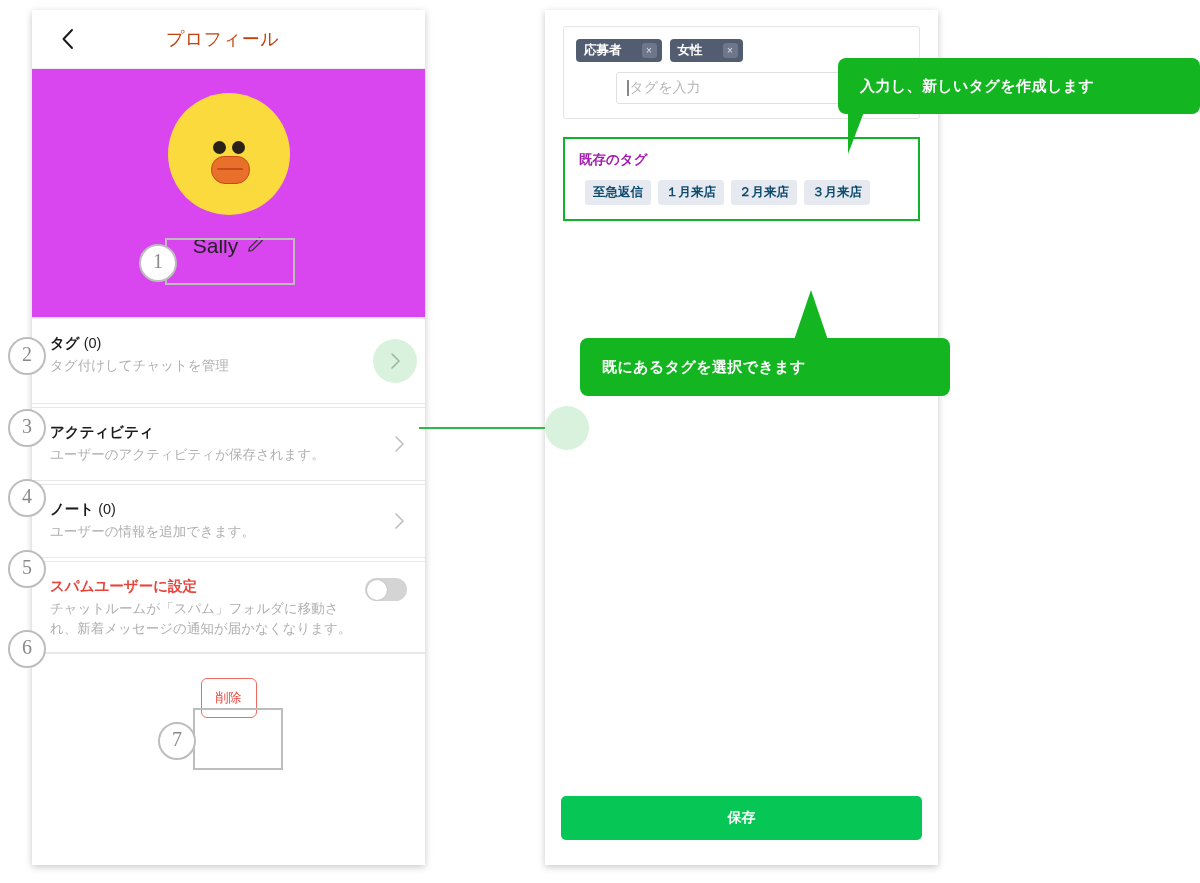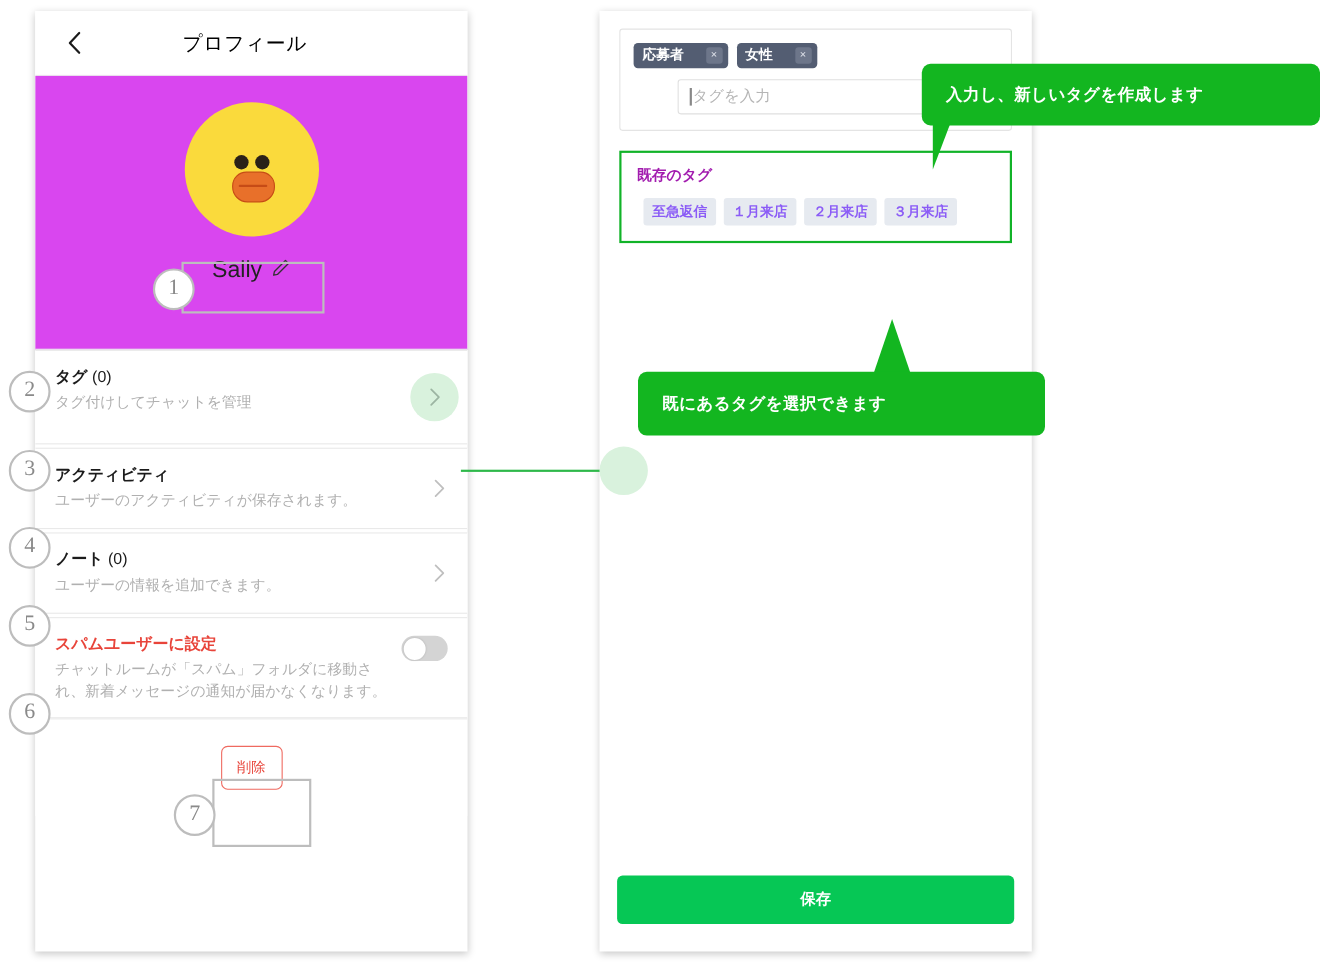--- a/index.html
+++ b/index.html
@@ -32,21 +32,21 @@
     border-bottom: 1px solid #ededed;
     background: #ffffff;
   }
   .phone-title {
     position: absolute;
     left: 0; right: 12px; top: 0;
     height: 58px;
     line-height: 58px;
     text-align: center;
     font-size: 18px;
-    color: #000000;
+    color: #c2410c;
     letter-spacing: 0.5px;
   }
   .back-chevron {
     position: absolute;
     left: 18px;
     top: 0;
     height: 58px;
     width: 34px;
     display: flex;
     align-items: center;
@@ -283,21 +283,21 @@
   }
   .existing-title {
     font-size: 13.5px;
     font-weight: bold;
     color: #a21caf;
     margin-bottom: 11px;
   }
   .chips-row2 { display: flex; gap: 7px; padding-left: 6px; }
   .chip-light {
     background: #e6eaf0;
-    color: #8b5cf6;
+    color: #0c4a6e;
     font-size: 12.5px;
     border-radius: 3px;
     padding: 4px 8px;
     font-weight: bold;
     cursor: pointer;
   }
 
   .save-btn {
     position: absolute;
     left: 16px;

